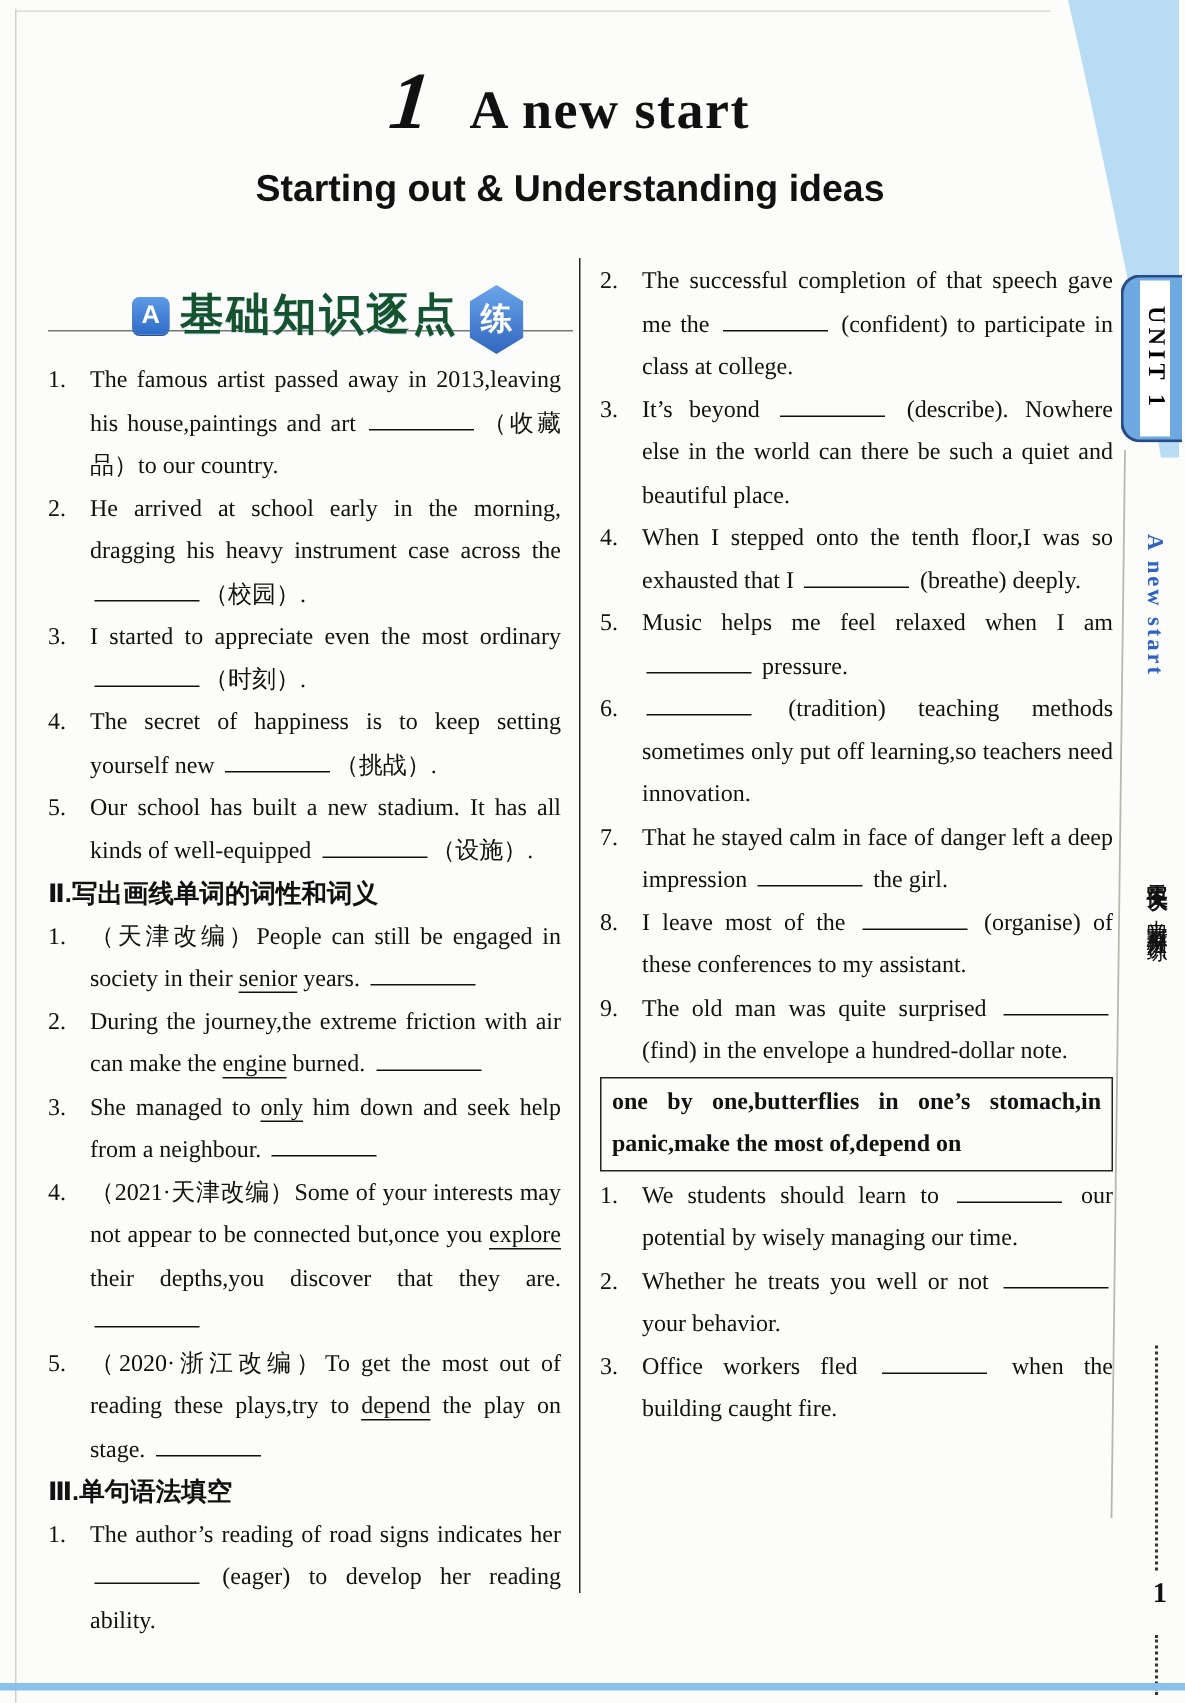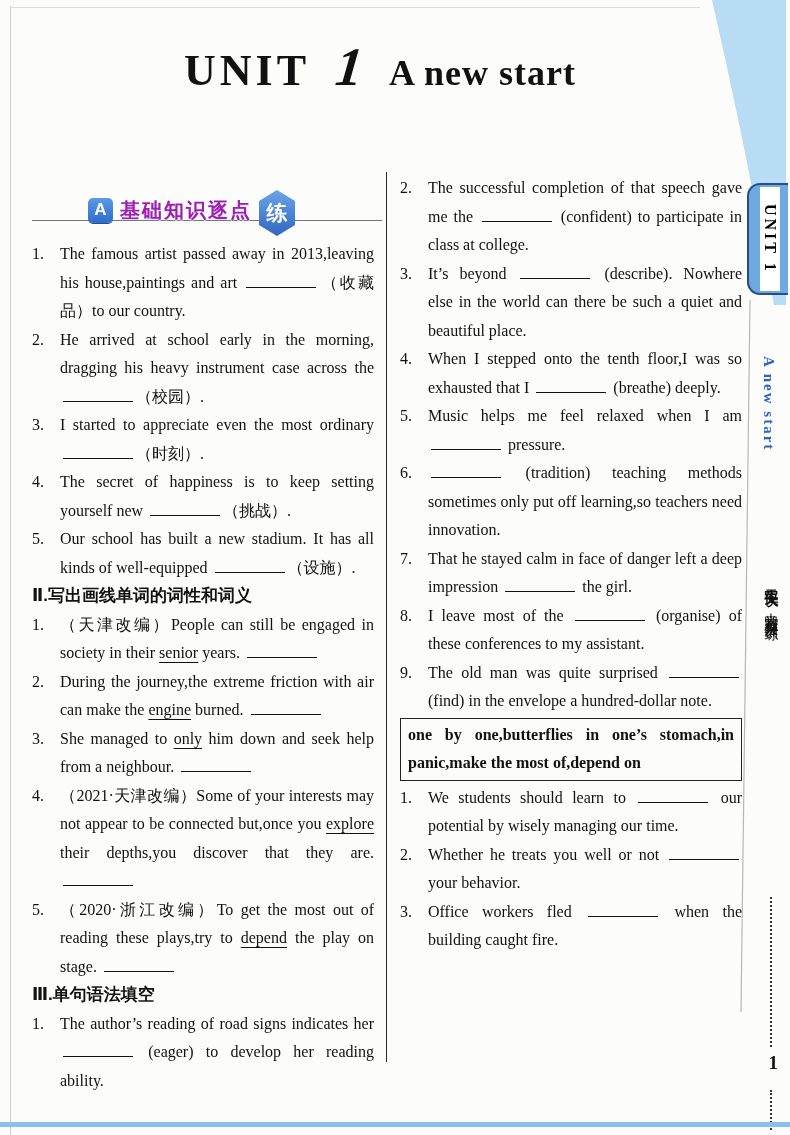--- a/index.html
+++ b/index.html
@@ -30,21 +30,21 @@
   .divider{position:absolute;left:386px;top:172px;width:1px;height:890px;background:#2a2a2a;}
 
   
   .badge-wrap{position:relative;height:54px;margin-bottom:4px;}
   .badge-line{position:absolute;left:0;right:-8px;top:38px;height:1px;background:#777;}
   .badge-row{position:absolute;left:56px;top:2px;display:flex;align-items:center;gap:7px;}
   .a-square{width:25px;height:25px;border-radius:5px;background:linear-gradient(#5d9ae6,#2f6cc8);
     color:#fff;font-family:"Liberation Sans",sans-serif;font-weight:bold;font-size:17px;
     display:flex;align-items:center;justify-content:center;box-shadow:0 1px 0 #24508f;}
   .badge-title{font-family:"Liberation Sans","DejaVu Sans",sans-serif;font-weight:bold;
-    font-size:20px;color:#a21caf;letter-spacing:2px;text-shadow:0 1px 0 #cfe2f8;}
+    font-size:29px;color:#14532d;letter-spacing:2px;text-shadow:0 1px 0 #cfe2f8;}
   .hexagon{width:36px;height:46px;margin-top:6px;background:linear-gradient(#6aa5ea,#3166bf);
     clip-path:polygon(50% 0,100% 24%,100% 76%,50% 100%,0 76%,0 24%);
     color:#fff;font-family:"Liberation Sans",sans-serif;font-weight:bold;font-size:21px;
     display:flex;align-items:center;justify-content:center;position:relative;z-index:2;}
 
   
   .sec{font-family:"Liberation Sans","DejaVu Sans",sans-serif;font-weight:bold;font-size:17px;}
   .item{display:flex;}
   .num{flex:none;min-width:26px;padding-right:2px;}
   .txt{flex:1;text-align:justify;}
@@ -78,24 +78,24 @@
 <div class="edge-left"></div>
 <div class="edge-top"></div>
 
 <svg class="deco-svg" width="790" height="1135">
   <path d="M 712,0 C 728,70 752,180 774,305 L 786,305 L 786,0 Z" fill="#b9dcf5"></path>
   <line x1="750" y1="300" x2="741" y2="1012" stroke="#b8b8b2" stroke-width="1.2"></line>
 </svg>
 
 <div class="header">
   <div class="title-row">
-    <span class="unit-label">UNIT</span>
     <span class="unit-number">1</span>
     <span class="unit-title">A new start</span>
   </div>
+  <div class="subtitle">Starting out &amp; Understanding ideas</div>
 </div>
 
 <div class="divider"></div>
 
 <div class="col" id="col-left">
   <div class="badge-wrap">
     <div class="badge-line"></div>
     <div class="badge-row">
       <span class="a-square">A</span>
       <span class="badge-title">基础知识逐点</span>

